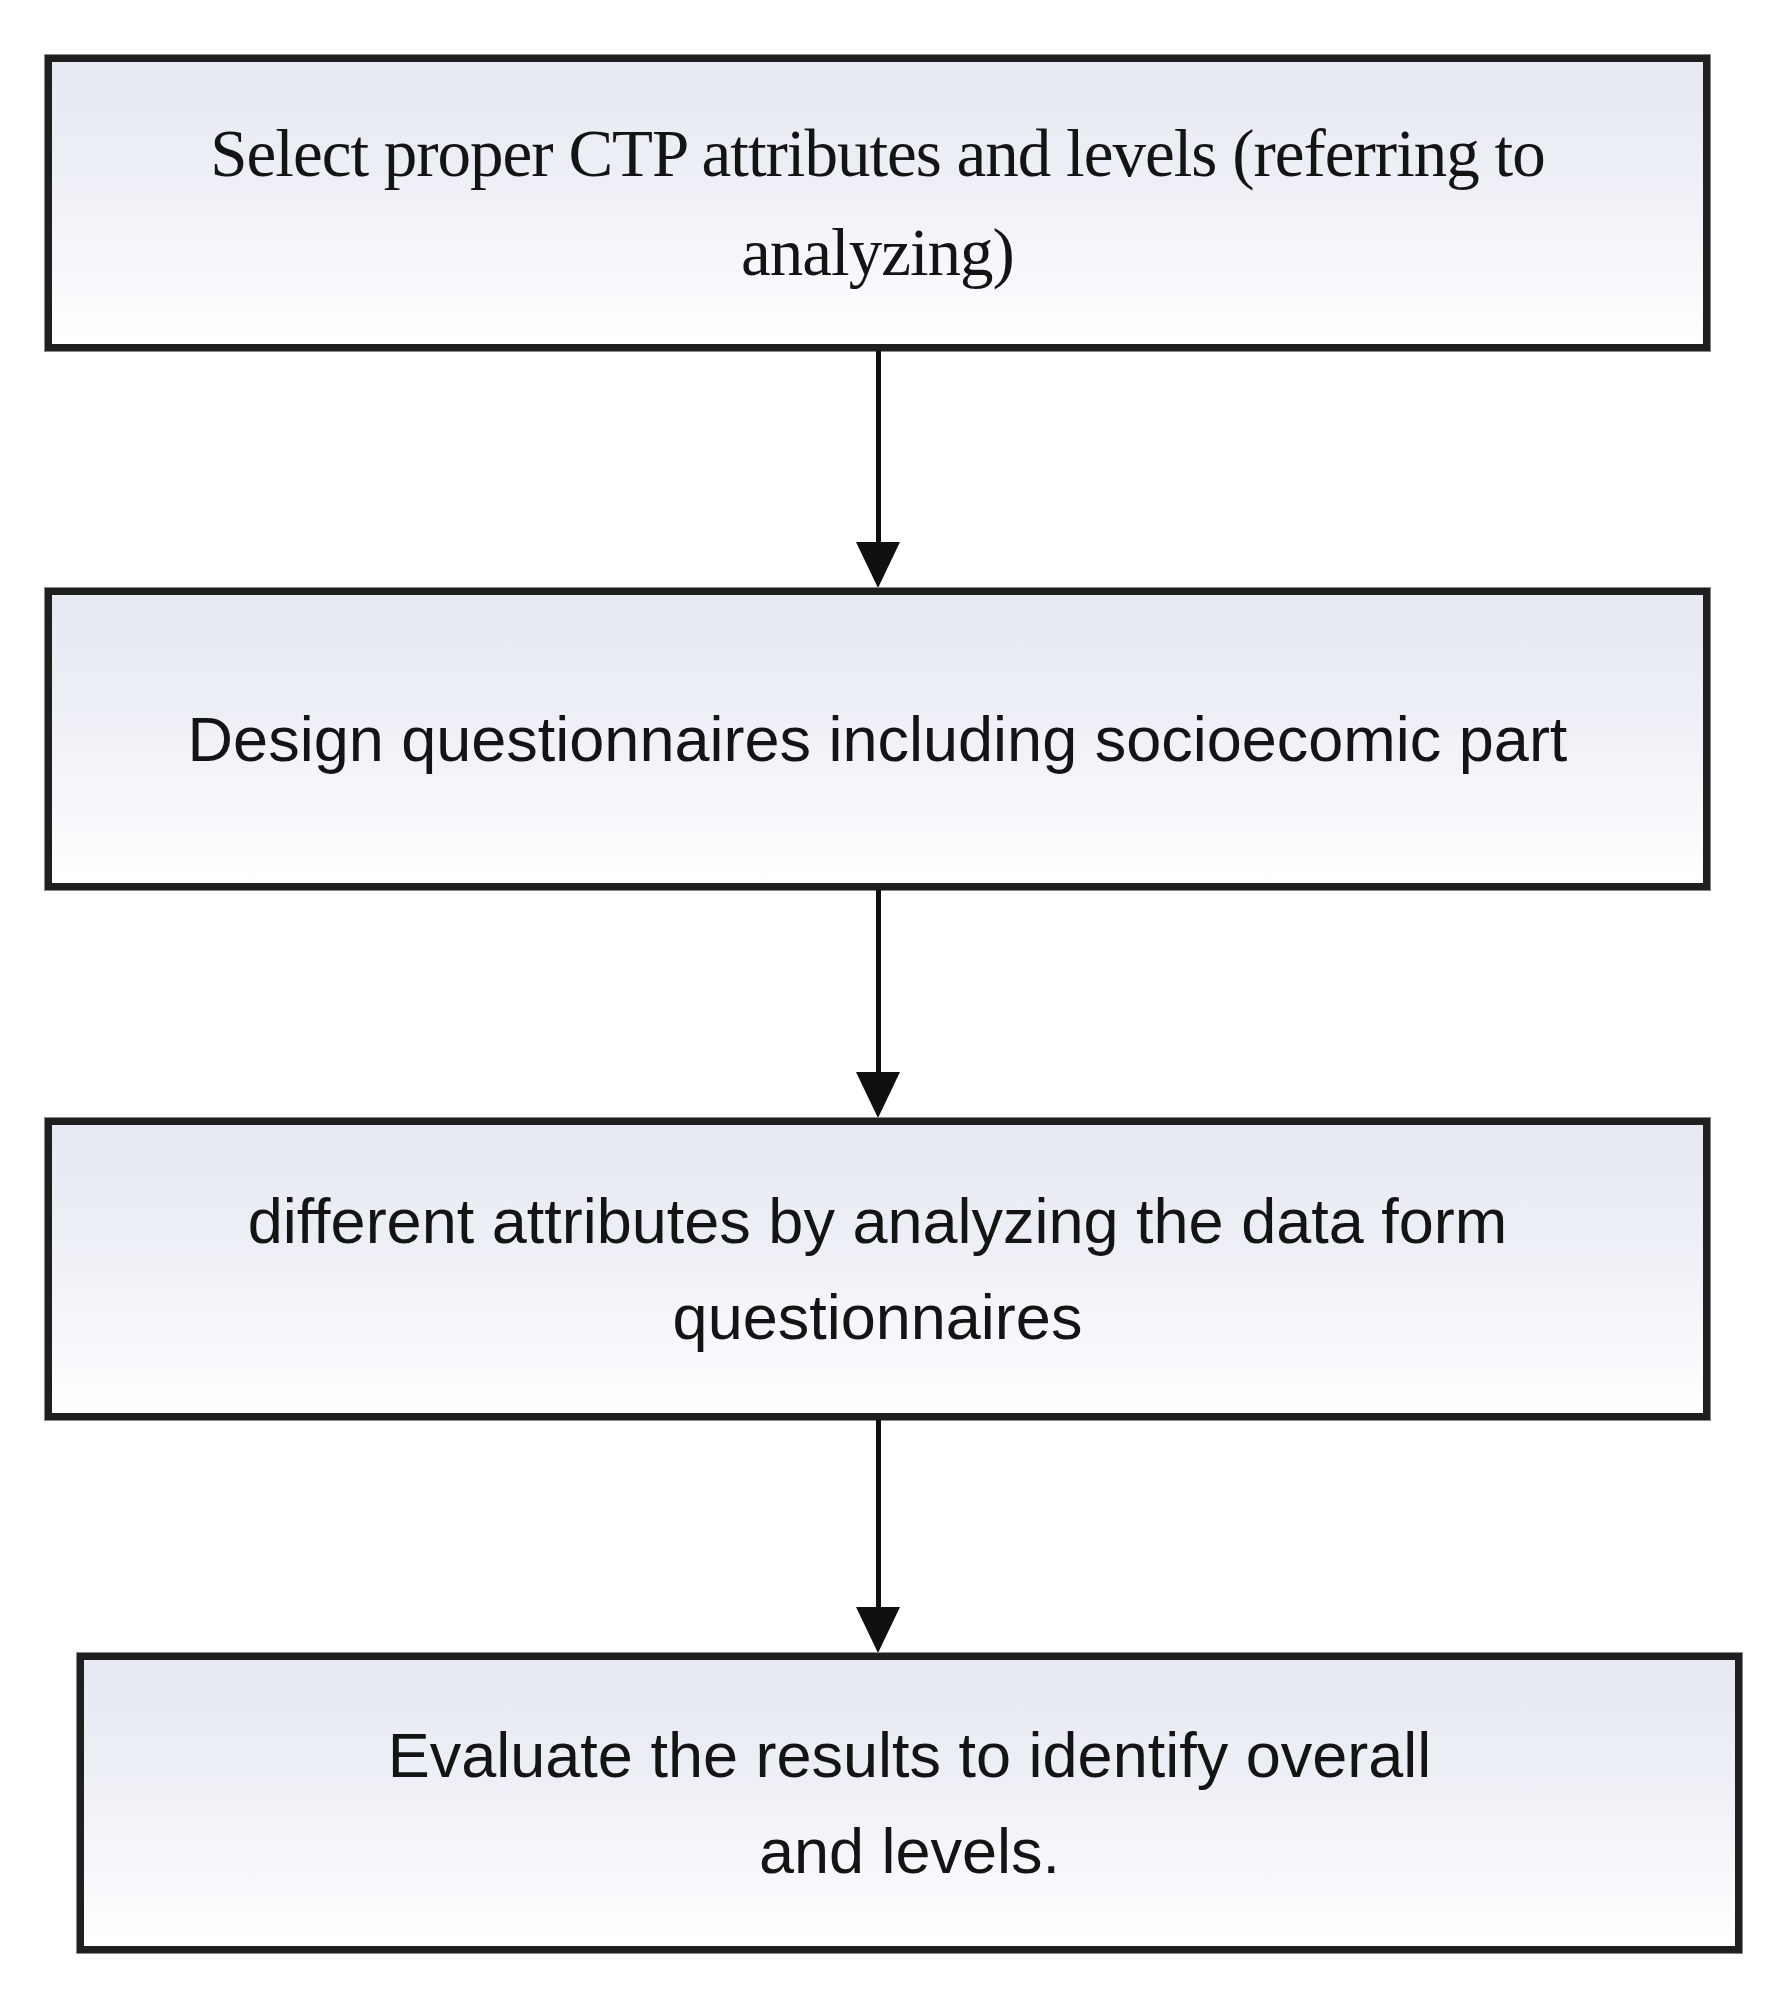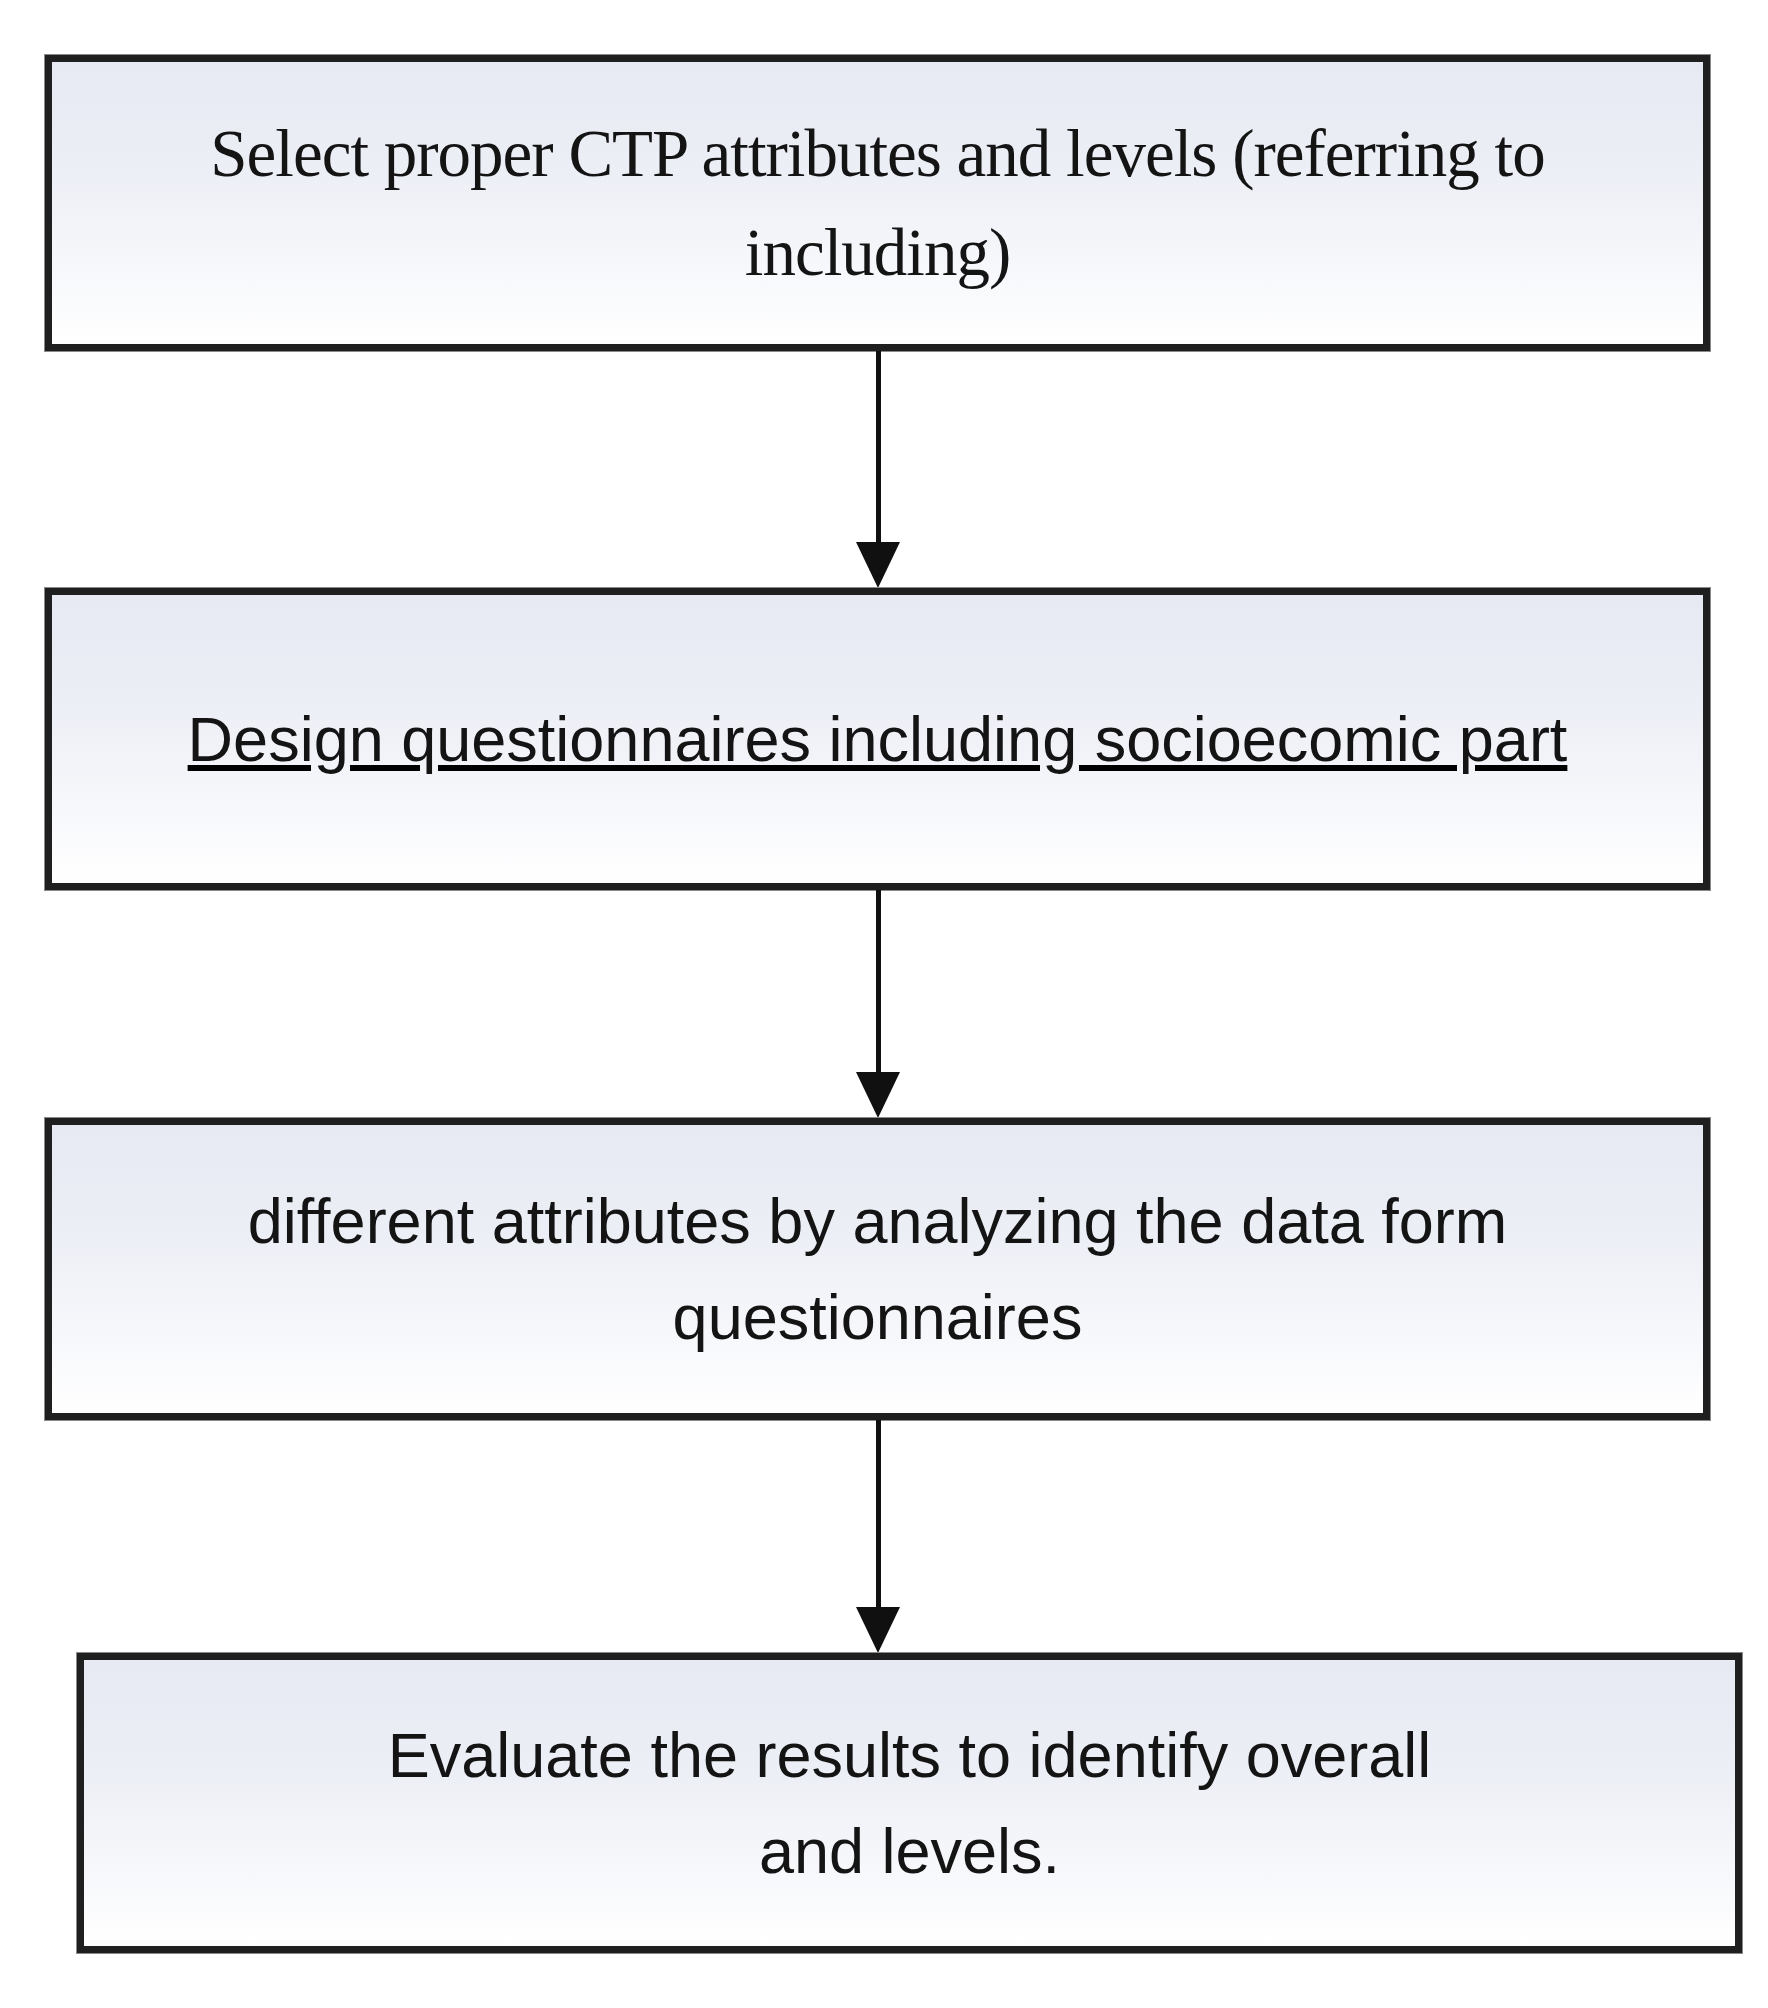--- a/index.html
+++ b/index.html
@@ -37,21 +37,21 @@
     font-size: 67px;
     line-height: 99px;
     letter-spacing: -1px;
   }
   .sans .line {
     font-family: "Liberation Sans", "DejaVu Sans", sans-serif;
     font-size: 63px;
     line-height: 96px;
   }
   #box-1 { top: 55px;   height: 296px; }
-  #box-2 { top: 588px;  height: 302px; text-decoration: underline; }
+  #box-2 { top: 588px;  height: 302px; }
   #box-3 { top: 1118px; height: 302px; }
   #box-4 { top: 1653px; height: 300px; margin-left: 32px; }
 
   .arrow {
     position: absolute;
     left: 855px;
     width: 46px;
     display: flex;
     flex-direction: column;
     align-items: center;
@@ -72,21 +72,21 @@
     border-top: 46px solid #101010;
   }
 </style>
 </head>
 <body>
 
 <div class="canvas">
 
   <div class="flow-box serif" id="box-1">
     <div class="line">Select proper CTP attributes and levels (referring to</div>
-    <div class="line">including)</div>
+    <div class="line">analyzing)</div>
   </div>
 
   <div class="arrow" id="arrow-1">
     <div class="shaft"></div>
     <div class="head"></div>
   </div>
 
   <div class="flow-box sans" id="box-2">
     <div class="line">Design questionnaires including socioecomic part</div>
   </div>

